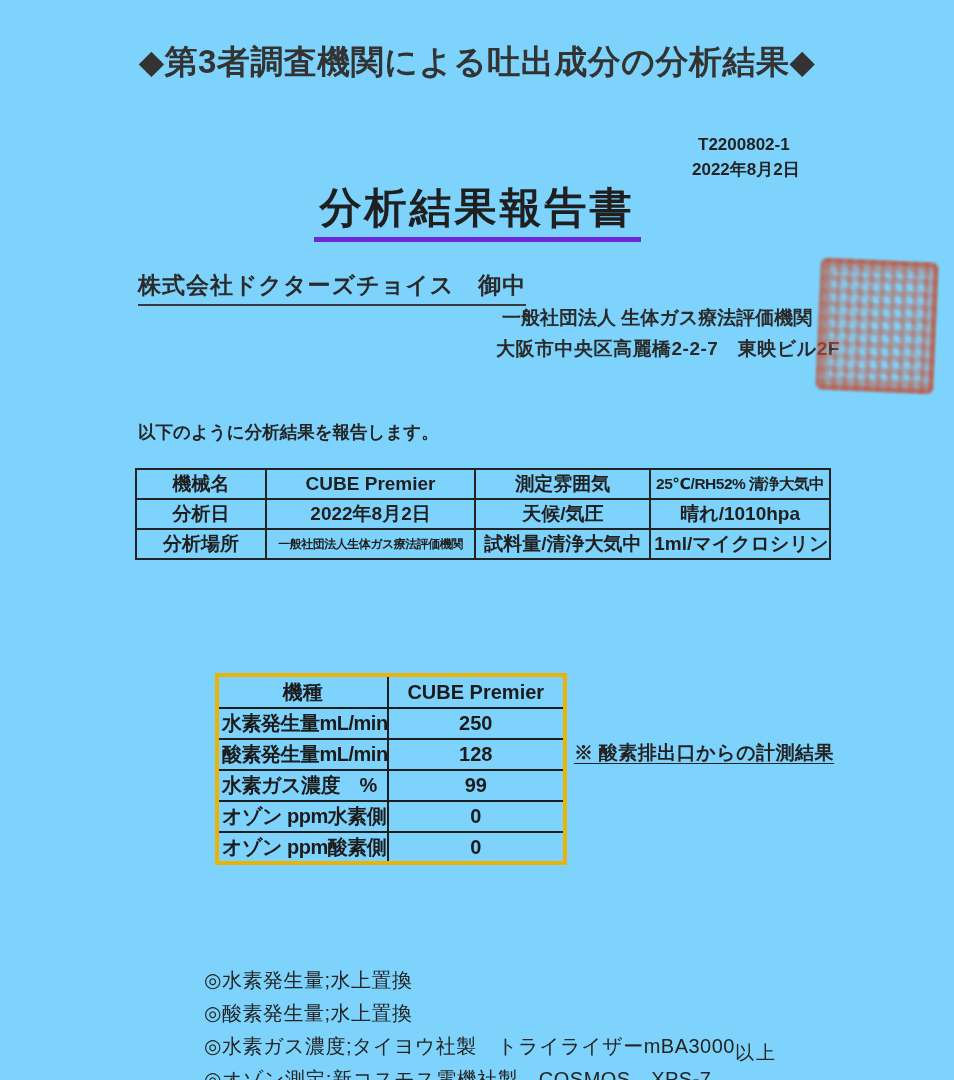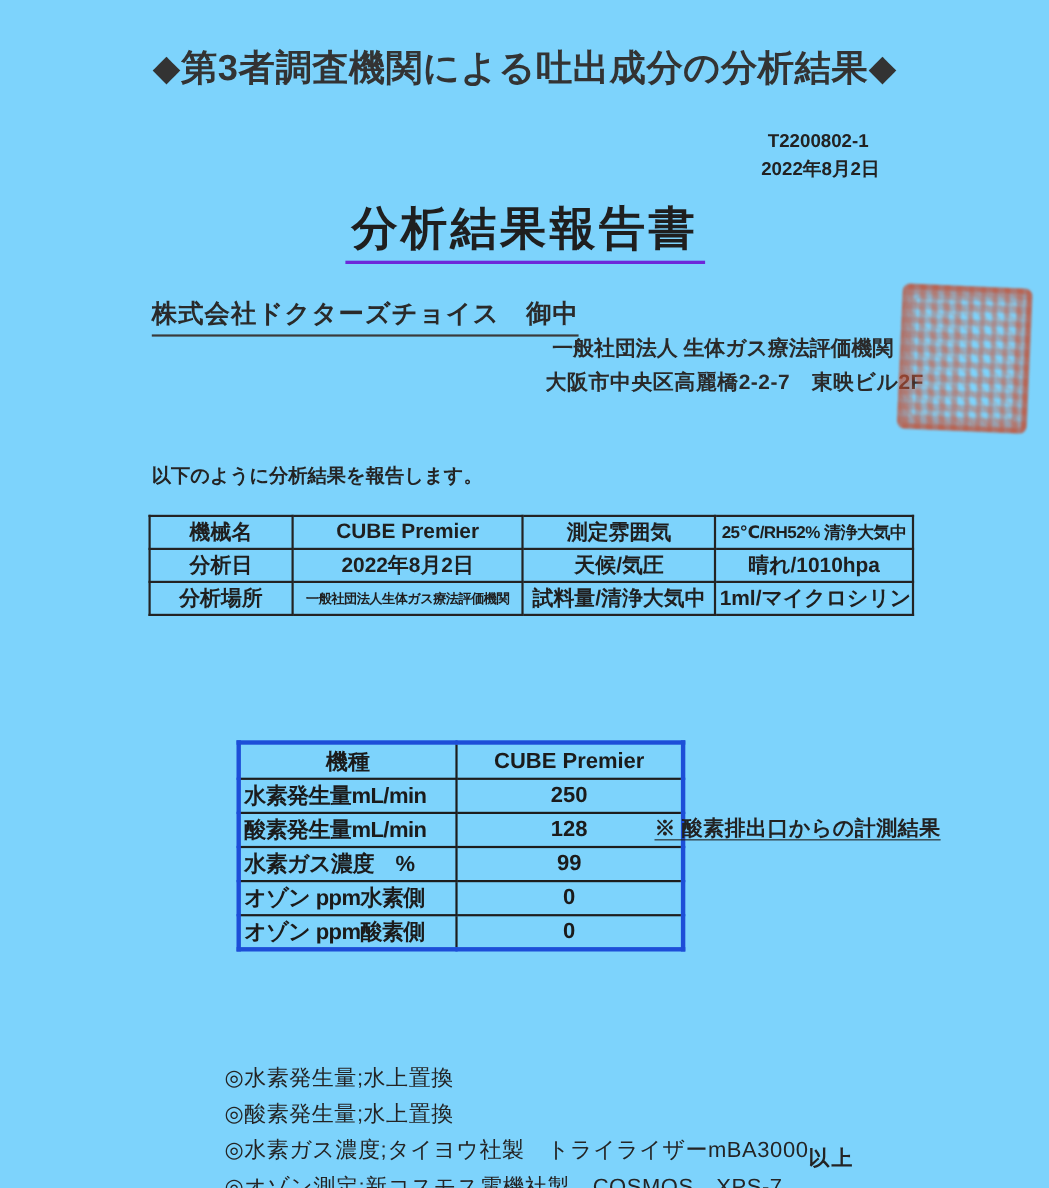--- a/index.html
+++ b/index.html
@@ -6,28 +6,28 @@
   html, body { width: 954px; height: 1080px; background: #ffffff; }
   body { font-family: "Liberation Sans", "DejaVu Sans", sans-serif; color: #2b2b2b; overflow: hidden; }
   .page { position: relative; width: 954px; height: 1080px; background: #7dd3fc; }
 
   .top-title {
     position: absolute; top: 40px; left: 0; width: 100%;
     text-align: center; font-size: 33px; font-weight: 700; color: #333;
     letter-spacing: 0.5px;
   }
   .ref-block {
-    position: absolute; left: 692px; top: 116px;
+    position: absolute; left: 692px; top: 132px;
     font-size: 17px; font-weight: 600; line-height: 25px; color: #222;
   }
   .ref-block .ref-no { padding-left: 6px; }
   .report-title-wrap { position: absolute; top: 180px; left: 0; width: 100%; text-align: center; }
   .report-title {
     display: inline-block; font-size: 42px; font-weight: 700; color: #1f1f1f;
-    letter-spacing: 3px; border-bottom: 3px solid #6d28d9; padding: 0 6px 1px 6px;
+    letter-spacing: 3px; border-bottom: 5px solid #6d28d9; padding: 0 6px 1px 6px;
   }
   .addressee {
     position: absolute; left: 138px; top: 270px;
     font-size: 23px; font-weight: 700; color: #2a2a2a;
     border-bottom: 2px solid #3a3a3a; padding-bottom: 3px; letter-spacing: 1px; text-align: center;
   }
   .issuer {
     position: absolute; left: 502px; top: 302px;
     font-size: 19px; font-weight: 700; line-height: 31px; color: #2a2a2a;
   }
@@ -64,47 +64,47 @@
   }
   .info-table td {
     border: 2px solid #232323; height: 30px; text-align: center;
     font-size: 19px; font-weight: 700; color: #1f1f1f; padding: 0 3px;
     overflow: hidden; white-space: nowrap;
   }
   .info-table td.cell-small { font-size: 15.5px; letter-spacing: -0.5px; }
   .info-table td.cell-tiny { font-size: 12px; letter-spacing: -0.5px; }
 
   .result-table {
-    position: absolute; left: 215px; top: 673px; width: 408px;
-    border: 4px solid #1d4ed8;
+    position: absolute; left: 215px; top: 673px; width: 352px;
+    border: 4px solid #eab308;
   }
   .result-table td {
     border: 2.5px solid #1d1d1d; height: 31px;
     font-size: 20px; font-weight: 700; color: #1b1b1b;
     overflow: hidden; white-space: nowrap;
   }
   .result-table td.lbl { text-align: left; padding-left: 3px; letter-spacing: -0.5px; margin-left: 28px; }
   .result-table td.val { text-align: center; }
   .result-table tr.hdr td { text-align: center; height: 33px; }
 
   .side-note {
-    position: absolute; left: 595px; top: 740px;
+    position: absolute; left: 574px; top: 740px;
     font-family: "Liberation Serif", "DejaVu Serif", serif;
     font-size: 19px; font-weight: 600; color: #222;
     text-decoration: underline; text-underline-offset: 4px; letter-spacing: 0.5px;
   }
 
   .footnotes {
     position: absolute; left: 204px; top: 964px;
     font-size: 20px; font-weight: 400; color: #242424; line-height: 33px;
     letter-spacing: 0.5px;
   }
   .closing {
     position: absolute; left: 735px; top: 1040px;
-    font-size: 19px; font-weight: 700; color: #242424; letter-spacing: 2px;
+    font-size: 19px; font-weight: 400; color: #242424; letter-spacing: 2px;
   }
 </style>
 </head>
 <body>
 
 <div class="page">
 
   <div class="top-title">◆第3者調査機関による吐出成分の分析結果◆</div>
 
   <div class="ref-block">

